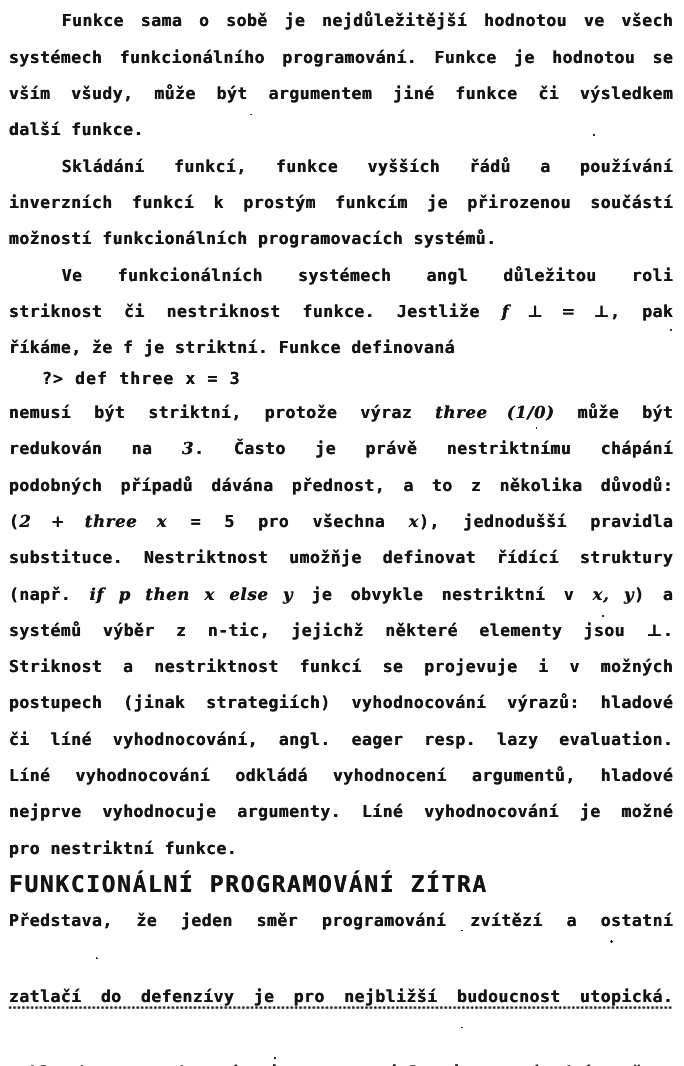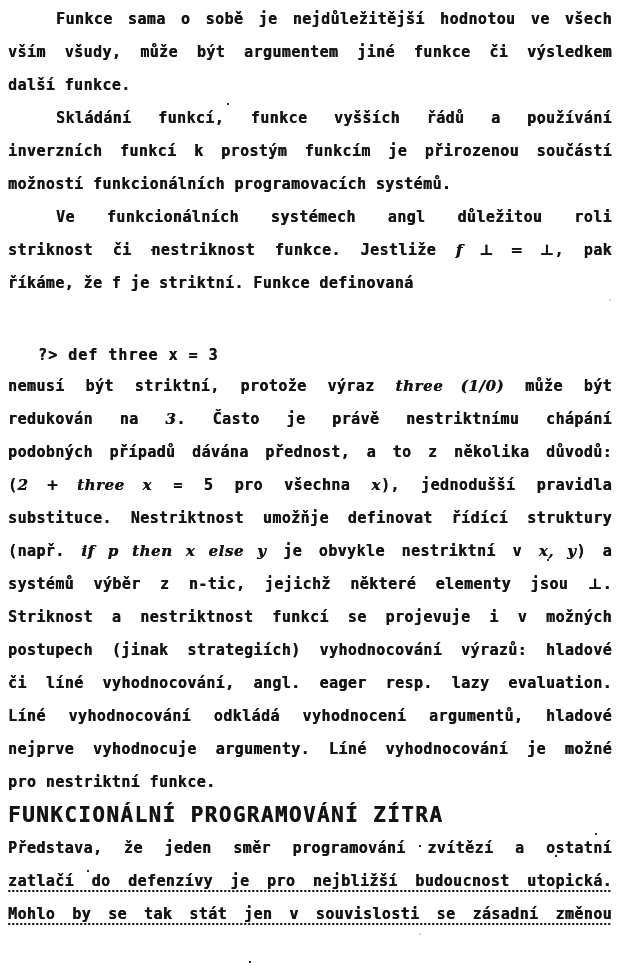--- a/index.html
+++ b/index.html
@@ -44,44 +44,45 @@
     text-shadow: 0.35px 0 0 currentColor; 
   }
   .j { text-align: justify; text-align-last: justify; }
   .l { text-align: center; text-align-last: left; }
   .indent { text-indent: 48px; }
   .code {
     height: 26px;
     line-height: 22px;
     text-indent: 30px;
     letter-spacing: 1px;
-    margin-top: 44px;
   }
   .heading {
     letter-spacing: 1.4px;
     font-size: 21px;
   }
   .artifact {
     text-decoration: underline dotted 2px rgba(25, 25, 25, 0.5);
     text-underline-offset: 4px;
+    margin-top: 36px;
   }
   .em {
     font-style: italic;
     font-family: "DejaVu Serif", "Liberation Serif", serif;
     font-weight: 700;
     letter-spacing: 0.6px;
   }
 </style>
 </head>
 <body>
 
 <main data-name="scanned-page">
   <div id="doc" data-name="document-text">
       <div data-name="paragraph">
         <div class="line j indent" data-name="text-line"><span data-name="text-run">Funkce sama o sobě je nejdůležitější hodnotou ve všech</span></div>
+        <div class="line j" data-name="text-line"><span data-name="text-run">systémech funkcionálního programování. Funkce je hodnotou se</span></div>
         <div class="line j" data-name="text-line"><span data-name="text-run">vším všudy, může být argumentem jiné funkce či výsledkem</span></div>
         <div class="line l" data-name="text-line"><span data-name="text-run">další funkce.</span></div>
       </div>
       <div data-name="paragraph">
         <div class="line j indent" data-name="text-line"><span data-name="text-run">Skládání funkcí, funkce vyšších řádů a používání</span></div>
         <div class="line j" data-name="text-line"><span data-name="text-run">inverzních funkcí k prostým funkcím je přirozenou součástí</span></div>
         <div class="line l" data-name="text-line"><span data-name="text-run">možností funkcionálních programovacích systémů.</span></div>
       </div>
       <div data-name="paragraph">
         <div class="line j indent" data-name="text-line"><span data-name="text-run">Ve funkcionálních systémech angl důležitou roli</span></div>

